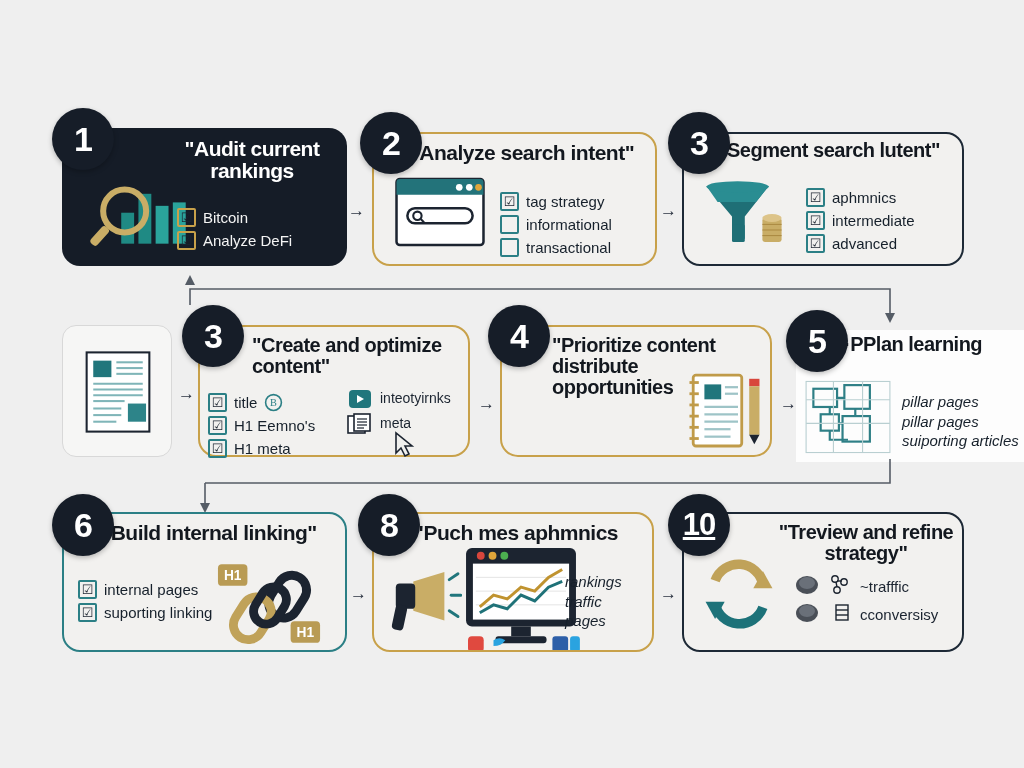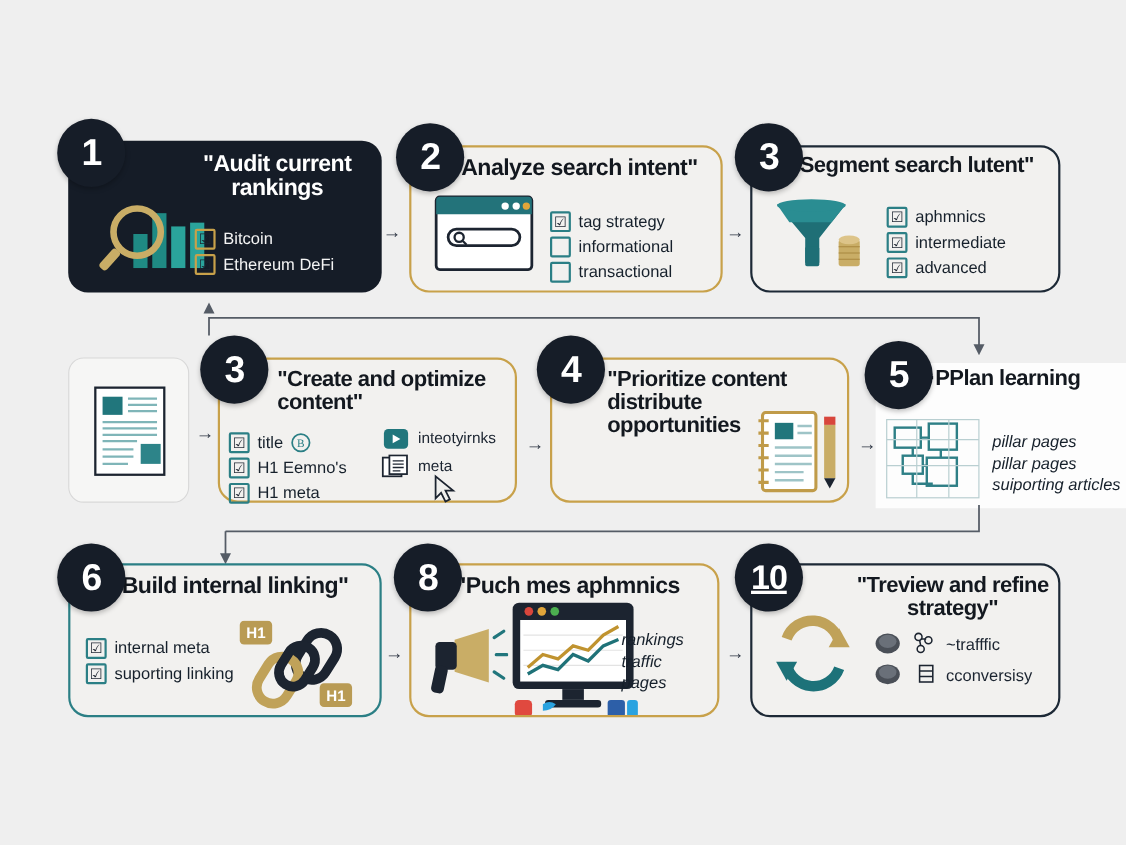--- a/index.html
+++ b/index.html
@@ -91,21 +91,21 @@
       <rect x="22" y="66" width="10" height="26" rx="4" fill="#c9ad66" transform="rotate(42 27 79)"></rect>
     </svg>
     <div class="title onDark" style="left:100px;top:10px;width:180px;font-size:21px;text-align:center;">"Audit current rankings</div>
     <div class="checklist" style="left:115px;top:80px;">
       <div class="chk-row">
         <span class="box gold">☑</span>
         <span class="chk-label onDark">Bitcoin</span>
       </div>
       <div class="chk-row">
         <span class="box gold">☑</span>
-        <span class="chk-label onDark">Ethereum DeFi</span>
+        <span class="chk-label onDark">Analyze DeFi</span>
       </div>
     </div>
   </div>
   <div class="badge" style="left:52px;top:108px;">
     <span>1</span>
   </div>
   <div class="arrow" style="left:348px;top:202px;">→</div>
 
   <div class="card gold" style="left:372px;top:132px;width:285px;height:134px;">
     <svg viewBox="0 0 110 85" width="92" height="72" style="position:absolute;left:20px;top:42px;">
@@ -309,21 +309,21 @@
   <svg class="conn" style="left:160px;top:455px;width:760px;height:60px;" viewBox="0 0 760 60">
     <path d="M45 28 L45 52 M45 28 L730 28 L730 4" fill="none" stroke="#555c66" stroke-width="1.6"></path>
     <path d="M45 58 l-5 -10 h10z" fill="#555c66"></path>
   </svg>
 
   <div class="card teal" style="left:62px;top:512px;width:285px;height:140px;">
     <div class="title" style="left:10px;top:8px;width:270px;font-size:21px;text-align:center;">"Build  internal linking"</div>
     <div class="checklist" style="left:14px;top:66px;">
       <div class="chk-row">
         <span class="box">☑</span>
-        <span class="chk-label">internal meta</span>
+        <span class="chk-label">internal pages</span>
       </div>
       <div class="chk-row">
         <span class="box">☑</span>
         <span class="chk-label">suporting linking</span>
       </div>
     </div>
     <svg viewBox="0 0 110 85" width="108" height="84" style="position:absolute;left:152px;top:50px;">
       <g fill="none" stroke="#1c2430" stroke-width="9" stroke-linecap="round">
         <rect x="58" y="10" width="30" height="46" rx="15" transform="rotate(32 73 33)"></rect>
       </g>

